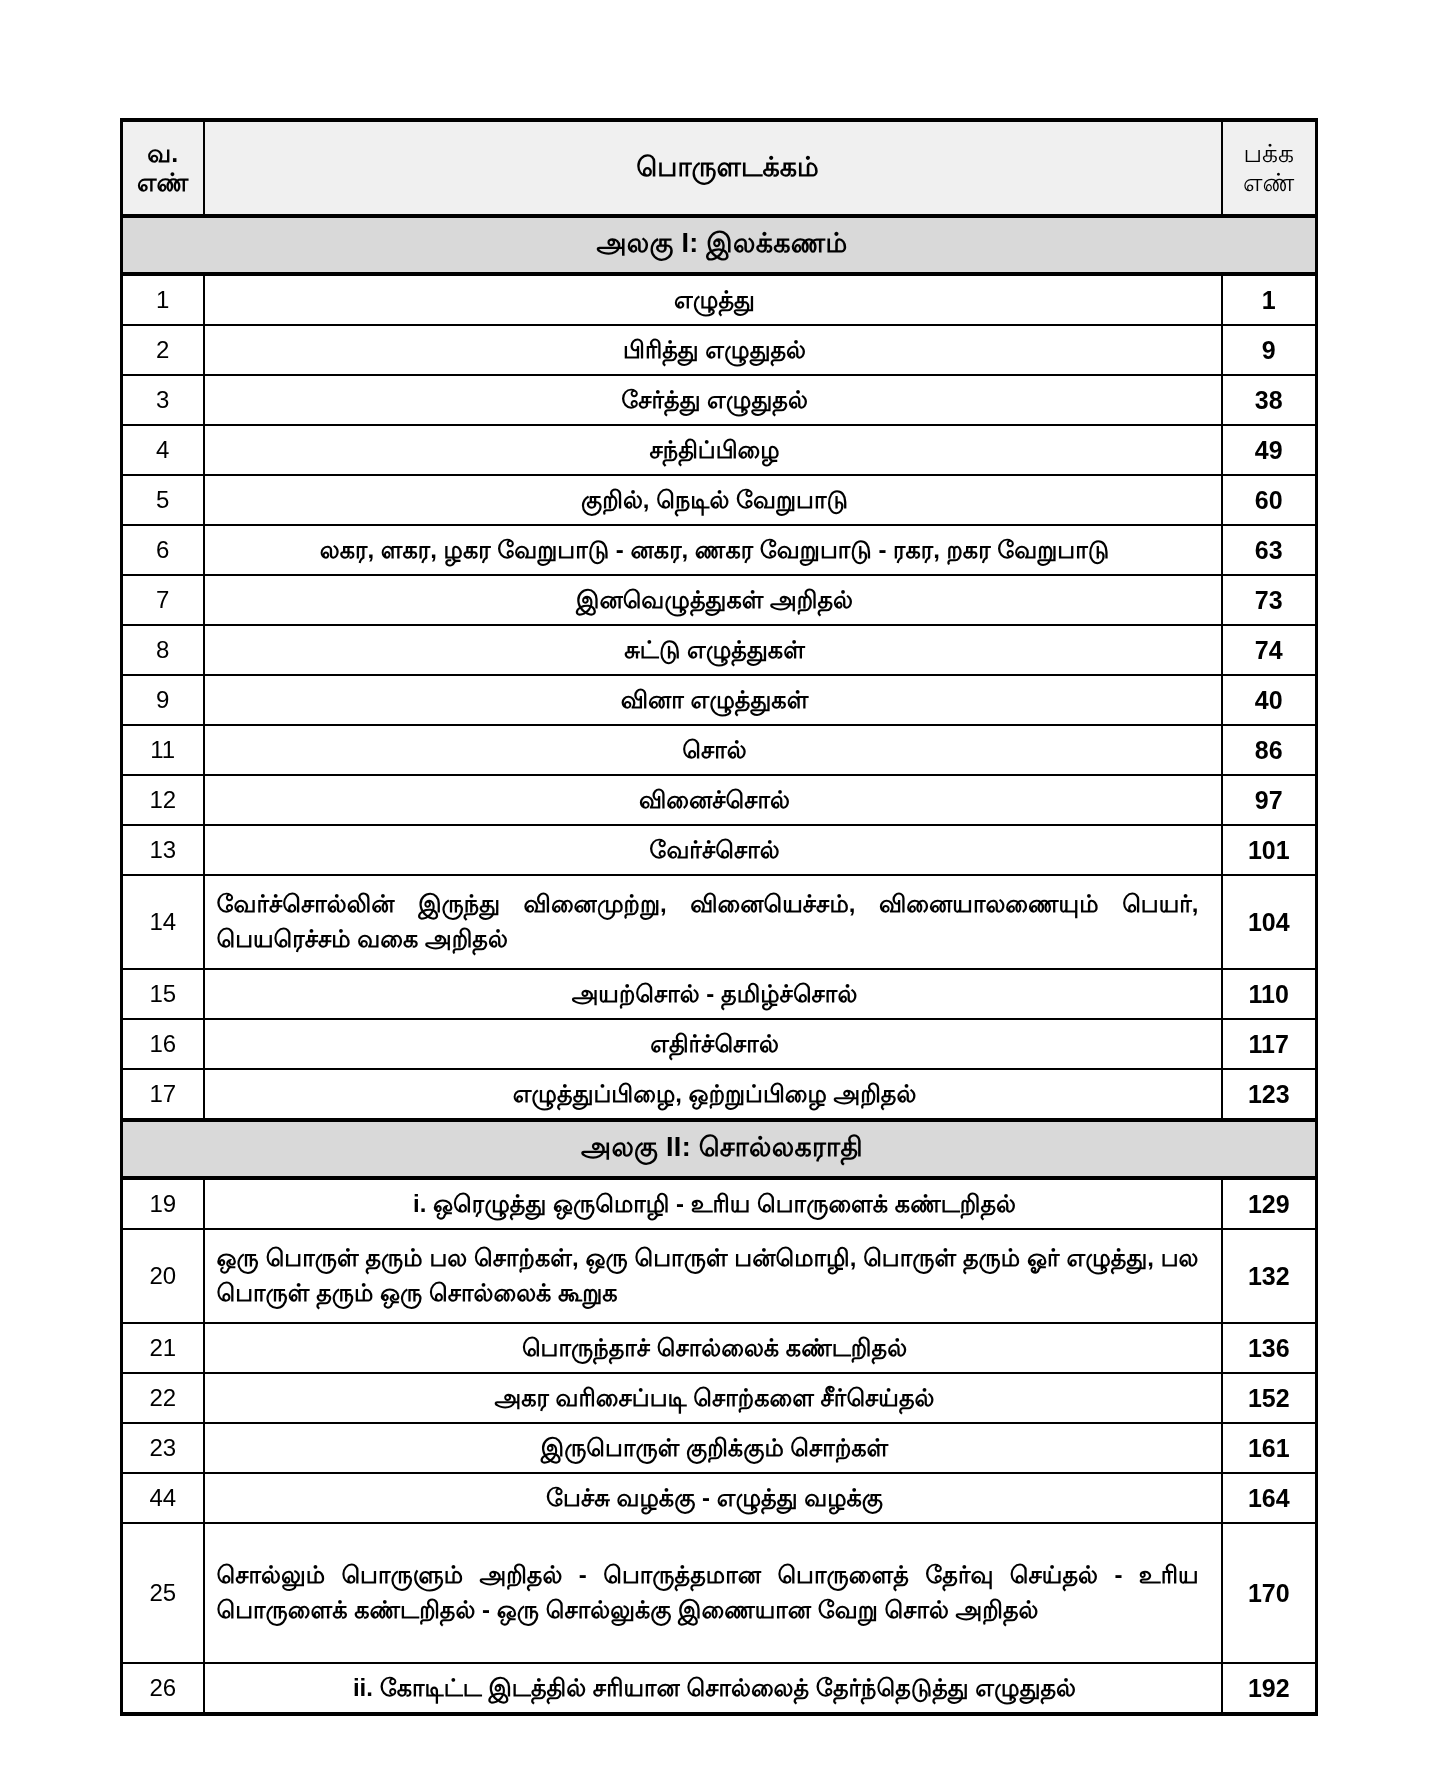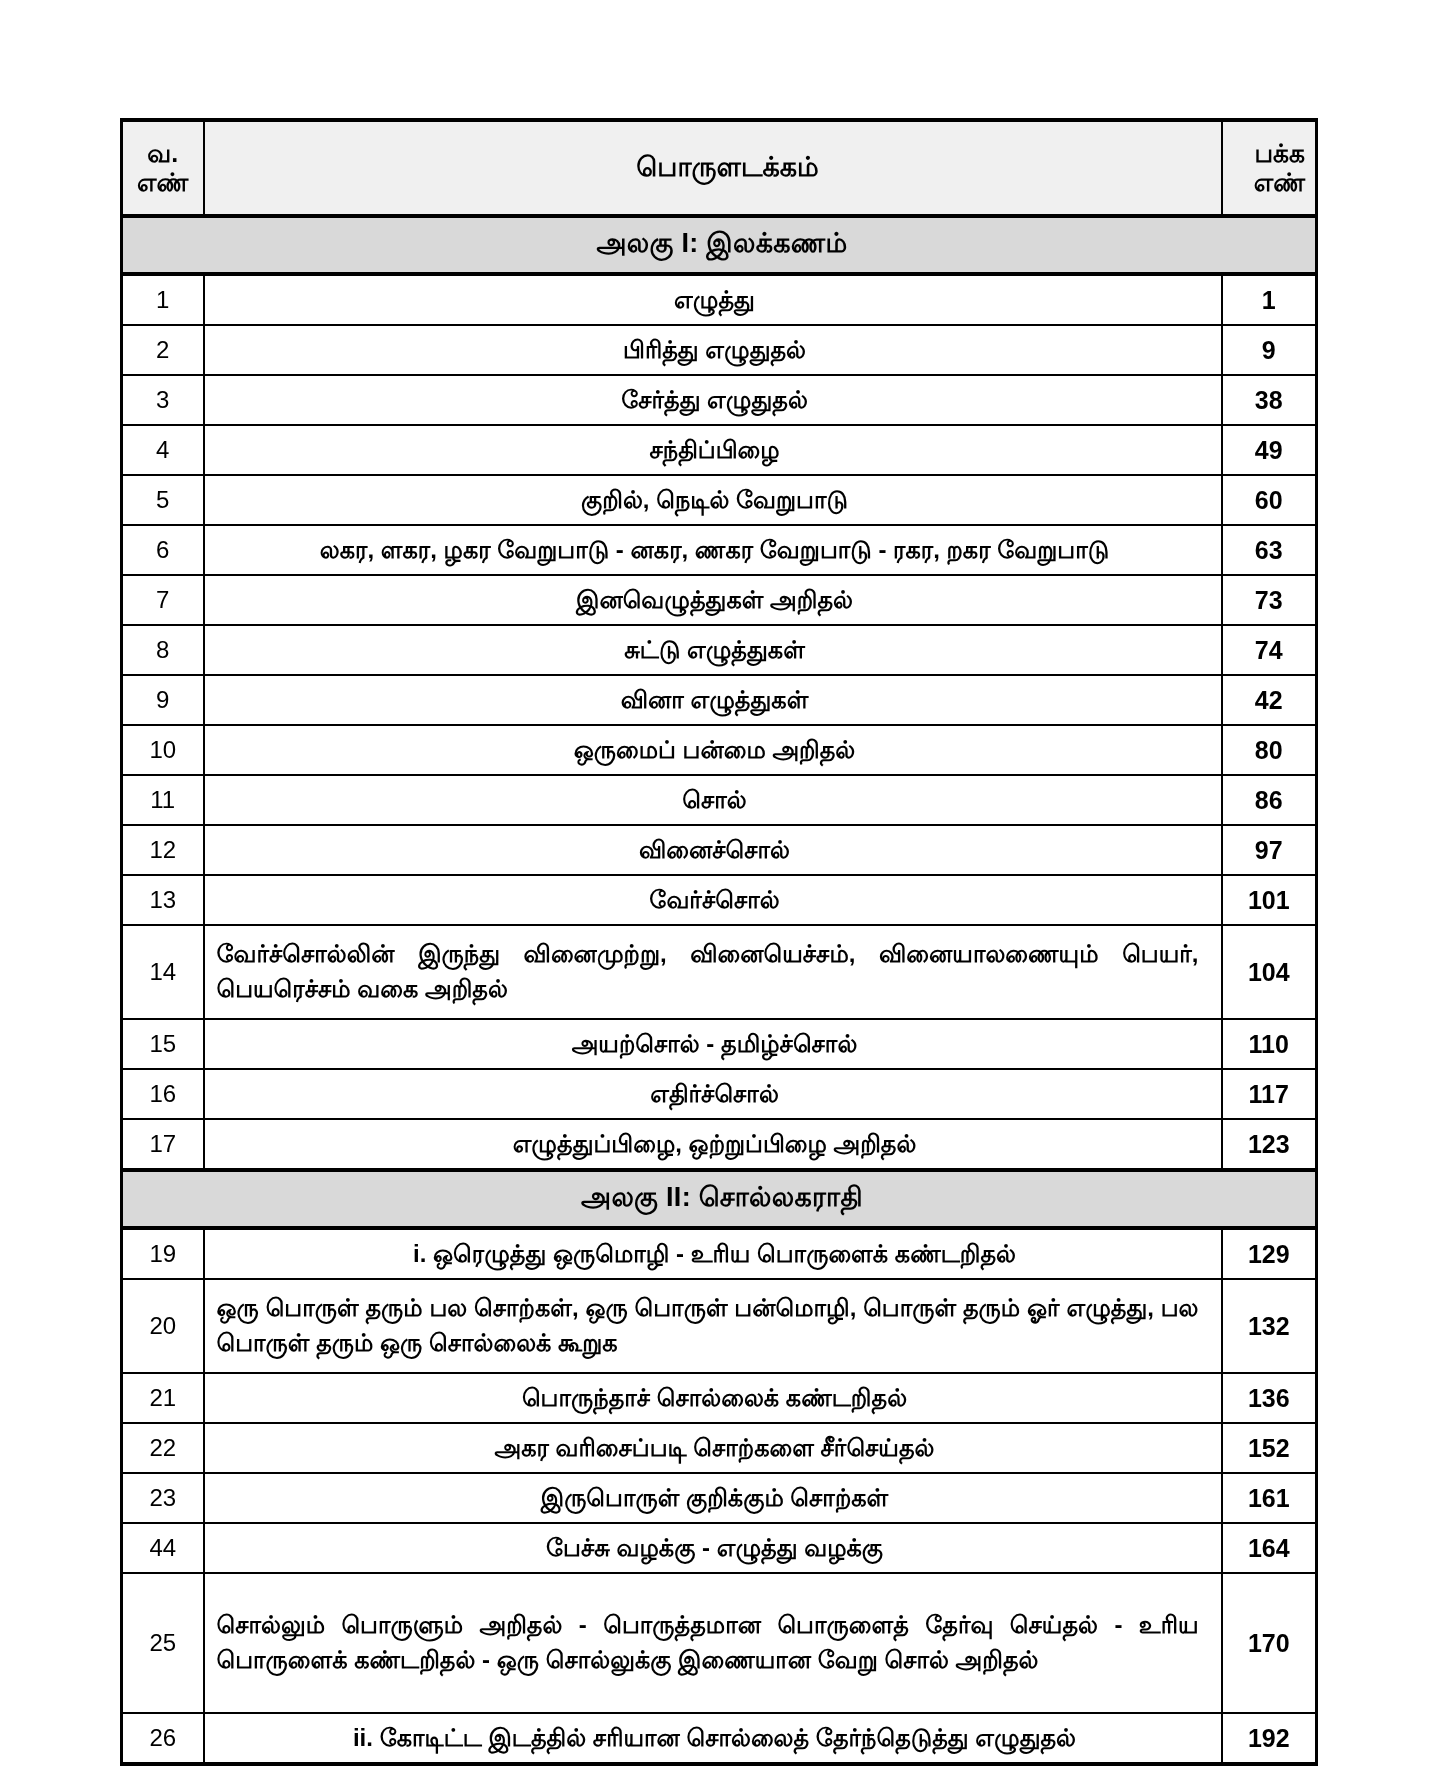--- a/index.html
+++ b/index.html
@@ -68,22 +68,22 @@
   }
   .head-sno {
     font-size: 25px;
     font-weight: bold;
     text-align: center;
     line-height: 1.18;
     padding: 6px 2px;
   }
   .head-page {
     font-size: 25px;
-    font-weight: bold;
-    text-align: right;
+    font-weight: normal;
+    text-align: center;
     line-height: 1.18;
     padding: 6px 10px;
   }
 
   
   tr.unit-row td {
     background: #d9d9d9;
     border-top: 4px solid #000;
     border-bottom: 4px solid #000;
     height: 54px;
@@ -261,32 +261,21 @@
             </td>
           </tr>
           <tr class="data-row">
             <td>
               <div class="cell-sno">9</div>
             </td>
             <td>
               <div class="cell-title">வினா எழுத்துகள்</div>
             </td>
             <td>
-              <div class="cell-page">42</div>
-            </td>
-          </tr>
-          <tr class="data-row">
-            <td>
-              <div class="cell-sno">10</div>
-            </td>
-            <td>
-              <div class="cell-title">ஒருமைப் பன்மை அறிதல்</div>
-            </td>
-            <td>
-              <div class="cell-page">80</div>
+              <div class="cell-page">40</div>
             </td>
           </tr>
           <tr class="data-row">
             <td>
               <div class="cell-sno">11</div>
             </td>
             <td>
               <div class="cell-title">சொல்</div>
             </td>
             <td>

